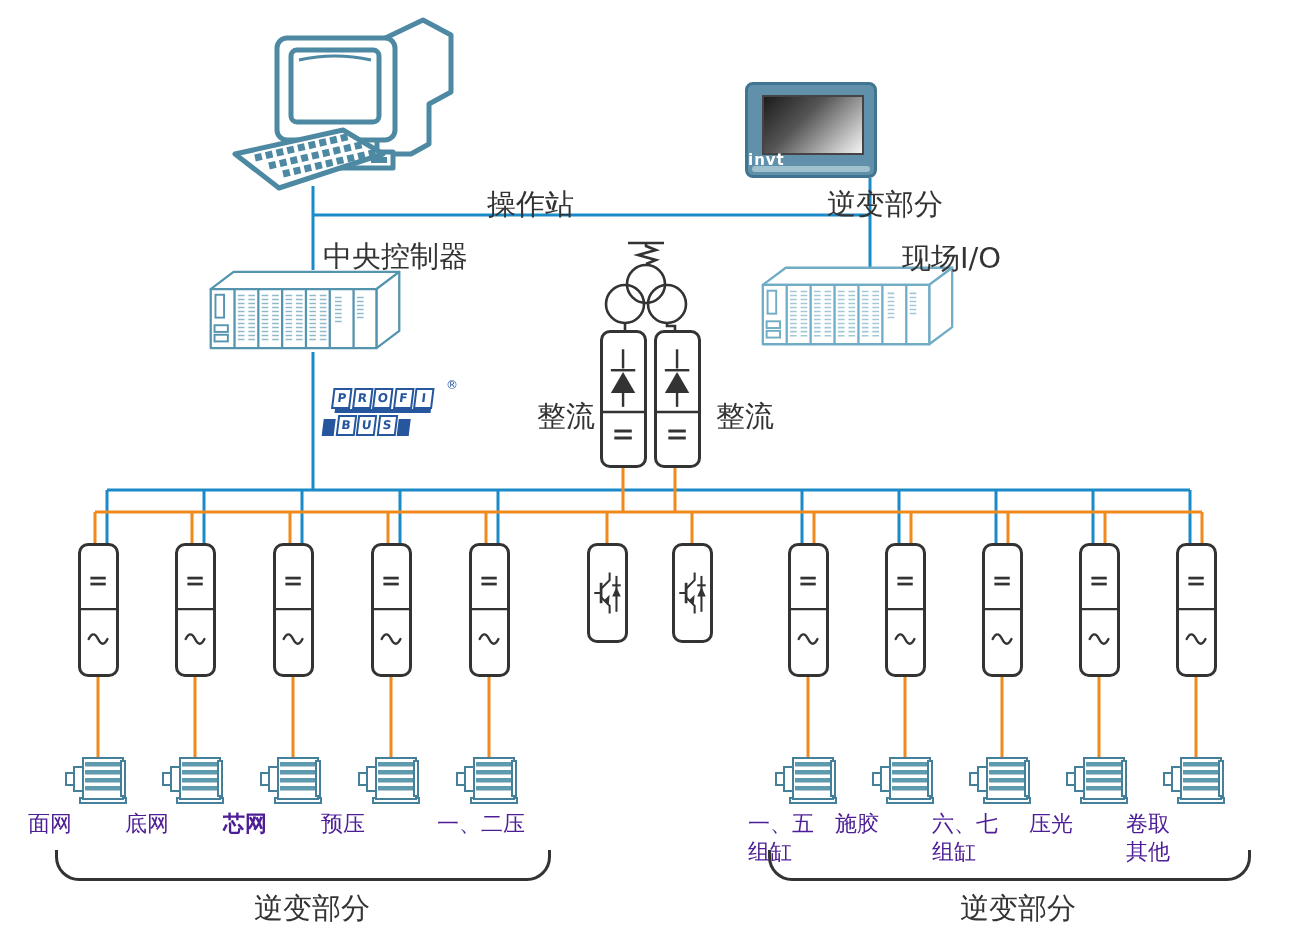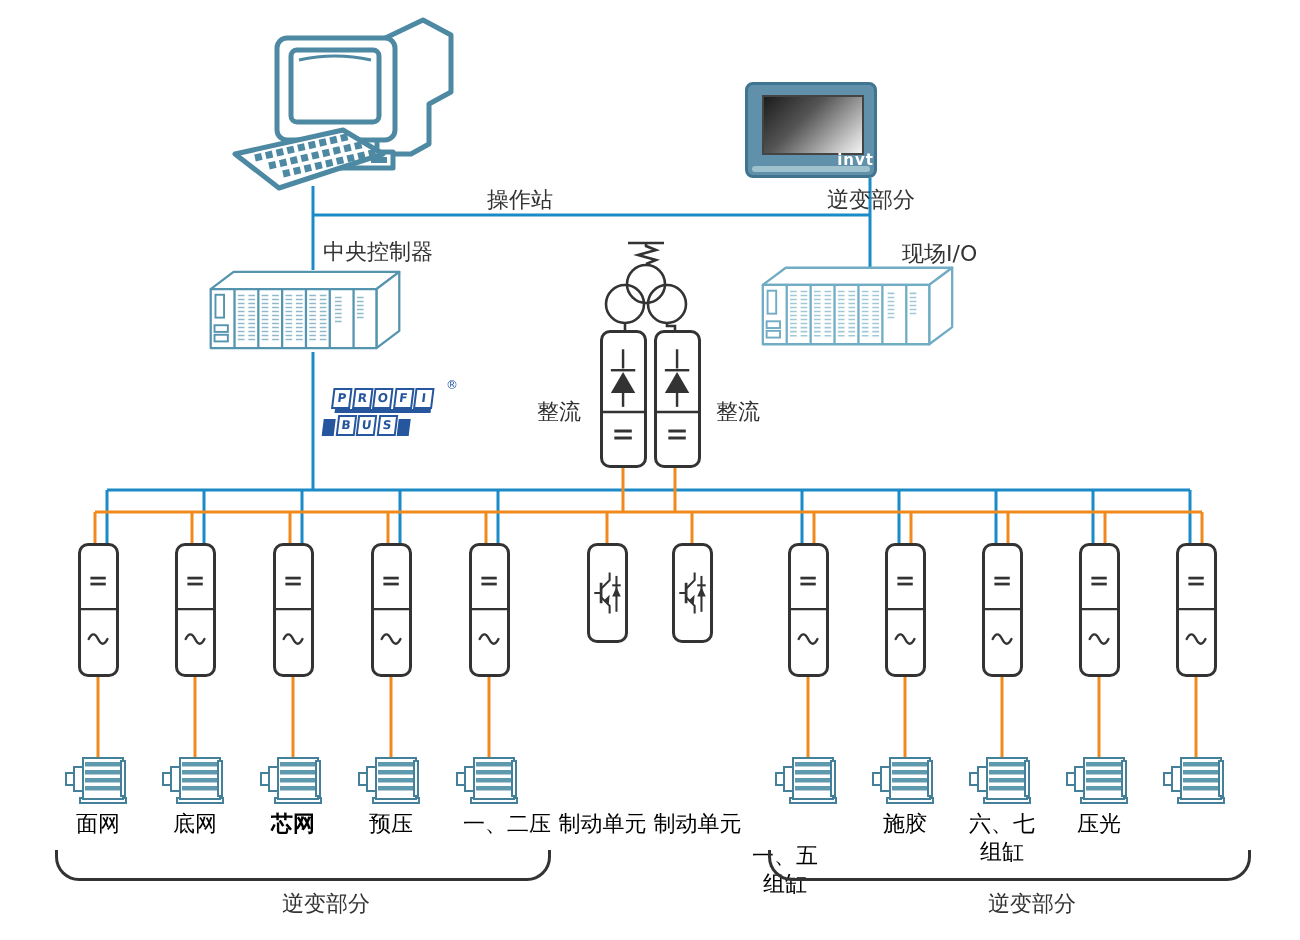--- a/index.html
+++ b/index.html
@@ -1,51 +1,51 @@
 <!DOCTYPE html>
 <html><head>
 <meta charset="utf-8">
 <style>
   html,body{margin:0;padding:0;background:#fff;}
   .canvas{position:relative;width:1300px;height:940px;background:#fff;overflow:hidden;
           font-family:"DejaVu Sans","Liberation Sans",sans-serif;color:#333;}
   svg{display:block;}
   .wires{position:absolute;left:0;top:0;pointer-events:none;}
-  .lbl{position:absolute;font-size:22px;color:#333;white-space:pre-line;line-height:1.25;}
+  .lbl{position:absolute;font-size:29px;color:#333;white-space:pre-line;line-height:1.25;}
   .lbl.center{text-align:right;}
   .icon{position:absolute;}
   
   .unit{position:absolute;box-sizing:border-box;background:#fff;border:3px solid #333;border-radius:10px;}
   .inv{top:543px;width:41px;height:134px;}
   .brk{top:543px;width:41px;height:100px;}
   .rectu{top:330px;width:47px;height:138px;}
   .unit svg{width:100%;height:100%;}
   .k{stroke:#333;stroke-width:2.8;}
   .f{fill:#333;}
   .s{fill:none;stroke:#333;stroke-width:2.8;stroke-linecap:round;}
   
   .hmi{left:745px;top:82px;width:132px;height:96px;background:#6191aa;border:3px solid #3f7590;
        border-radius:8px;box-sizing:border-box;}
   .hmi .scr{position:absolute;left:14px;top:10px;width:98px;height:56px;border:2px solid #444;
        background:linear-gradient(135deg,#1c1c1c 0%,#555 40%,#cfcfcf 85%,#f2f2f2 100%);}
-  .hmi .logo{position:absolute;left:0;right:0;top:66px;text-align:right;color:#fff;
+  .hmi .logo{position:absolute;left:0;right:0;top:66px;text-align:left;color:#fff;
        font-weight:bold;font-size:15px;letter-spacing:1px;}
   .hmi .strip{position:absolute;left:4px;right:4px;bottom:3px;height:6px;background:#9fc0cd;border-radius:3px;}
   
   .profibus{left:330px;top:388px;width:120px;height:58px;transform:skewX(-7deg);}
   .prow{display:flex;align-items:flex-end;}
   .pbox{width:15px;height:17px;border:2.5px solid #26569d;color:#26569d;font-weight:bold;
         font-size:12px;line-height:17px;text-align:center;margin-right:1.5px;background:#fff;}
   .pbar{height:3.5px;background:#26569d;}
   .pfill{width:12px;height:17px;background:#26569d;margin-right:1.5px;}
   .preg{position:absolute;right:-4px;top:-10px;color:#26569d;font-size:12px;transform:skewX(7deg);}
   
   .brace{position:absolute;top:850px;height:28px;border:3px solid #333;border-top:none;
          border-bottom-left-radius:24px;border-bottom-right-radius:24px;background:transparent;}
-  .mlbl{position:absolute;top:810px;width:140px;text-align:center;font-size:22px;color:#000000;white-space:pre-line;line-height:1.25;}
+  .mlbl{position:absolute;top:810px;width:140px;text-align:left;font-size:22px;color:#4c1d95;white-space:pre-line;line-height:1.25;}
 </style>
 </head>
 <body>
 
 <div class="canvas">
 
   <svg class="wires" width="1300" height="940" viewBox="0 0 1300 940">
 
     <g stroke="#1a8ac9" stroke-width="3" fill="none">
       <path d="M313 186 V215 M313 215 H870 M870 178 V269 M313 215 V270 M313 352 V490"></path>
@@ -359,26 +359,27 @@
       <svg viewBox="0 0 66 52" width="66" height="52">
         <use href="#motor"></use>
       </svg>
     </div>
 
   <span class="mlbl" style="left:28px;">面网</span>
   <span class="mlbl" style="left:125px;">底网</span>
   <span class="mlbl" style="left:223px;font-weight:bold;">芯网</span>
   <span class="mlbl" style="left:321px;">预压</span>
   <span class="mlbl" style="left:437px;">一、二压</span>
-  <span class="mlbl" style="left:530px;width:240px;">制动单元 制动单元</span>
-  <span class="mlbl" style="left:715px;margin-top:32px;">一、五
+  <span class="mlbl" style="left:748px;">一、五
 组缸</span>
   <span class="mlbl" style="left:835px;">施胶</span>
   <span class="mlbl" style="left:932px;">六、七
 组缸</span>
   <span class="mlbl" style="left:1029px;">压光</span>
+  <span class="mlbl" style="left:1126px;">卷取
+其他</span>
 
   <div class="brace" style="left:55px;width:490px;"></div>
   <div class="brace" style="left:768px;width:477px;"></div>
   <span class="lbl center" style="left:230px;top:890px;width:140px;">逆变部分</span>
   <span class="lbl center" style="left:936px;top:890px;width:140px;">逆变部分</span>
 
 </div>
 
 </body></html>

